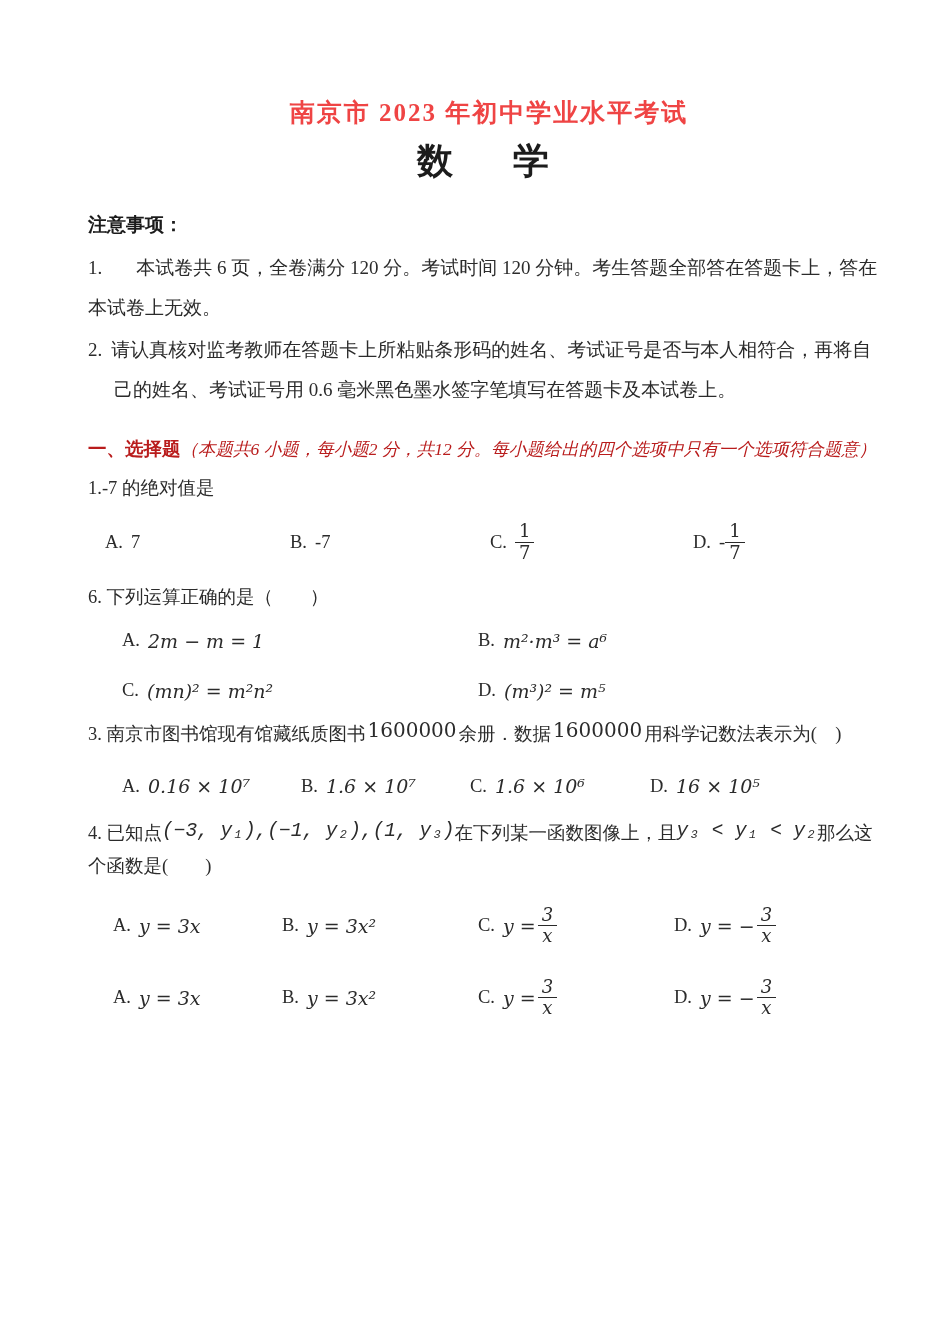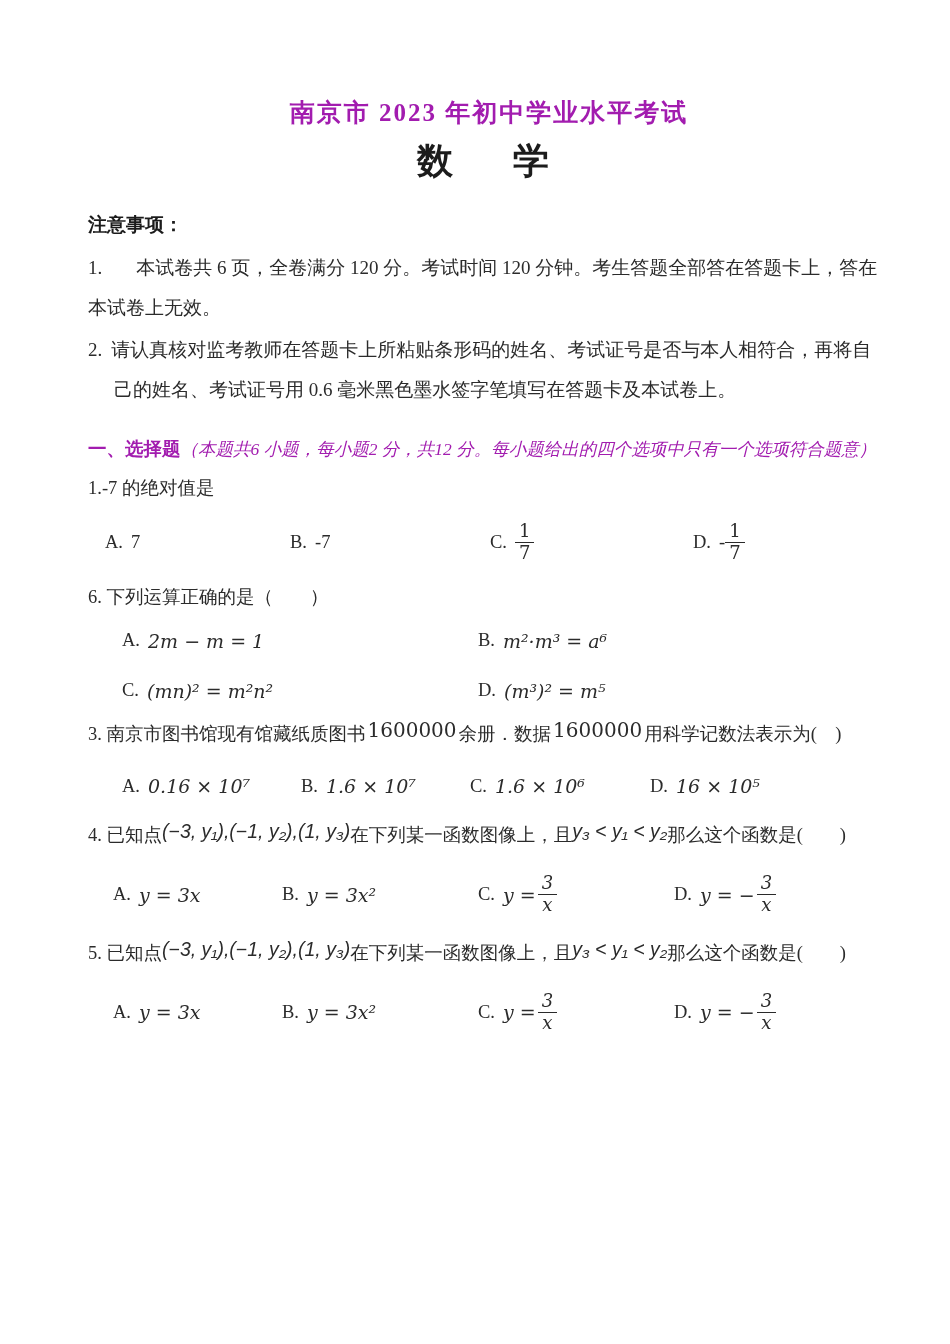--- a/index.html
+++ b/index.html
@@ -4,47 +4,47 @@
 <style>
   html,body { margin:0; padding:0; background:#ffffff; }
   .page {
     position:relative; width:950px; height:1344px; margin:0 auto;
     background:#ffffff; box-sizing:border-box;
     padding:96px 60px 0 88px;
     font-family:"Liberation Serif","DejaVu Serif",serif;
     color:#2b2b2b; overflow:hidden;
   }
   .title {
-    text-align:center; font-size:25px; font-weight:bold; color:#a21caf;
+    text-align:center; font-size:25px; font-weight:bold; color:#ef4444;
     margin:0 0 8px 0; letter-spacing:2px;
   }
   .subject {
     text-align:center; font-size:36px; font-weight:bold; color:#1c1c1c;
     margin:0 0 26px 0; letter-spacing:12px;
   }
   .notices-heading { font-size:19px; font-weight:bold; color:#1b1b1b; margin:0 0 10px 0; }
   .notice { font-size:19px; line-height:40px; margin:0 0 2px 0; }
   .notice .nnum { margin-right:9px; }
   .notice.first .nnum { margin-right:34px; }
   .notice.hang { padding-left:26px; text-indent:-26px; }
-  .section-heading { margin:26px 0 4px 0; font-size:18.5px; color:#a21caf; }
+  .section-heading { margin:26px 0 4px 0; font-size:18.5px; color:#b91c1c; }
   .section-heading .sec-b { font-weight:bold; }
   .section-heading .sec-k { font-style:italic; font-size:17.5px; }
   .stem { font-size:18.5px; margin:12px 0 4px 0; line-height:1.7; }
   .optrow { display:grid; align-items:center; font-size:18.5px; }
   .q1row { grid-template-columns:185px 200px 203px 1fr; padding-left:17px; margin:10px 0 6px; min-height:56px; }
   .q2row { grid-template-columns:356px 1fr; padding-left:34px; row-gap:28px; margin:16px 0 14px; }
   .q3row { grid-template-columns:179px 169px 180px 1fr; padding-left:34px; margin:16px 0 12px; min-height:40px; }
   .q45row { grid-template-columns:169px 196px 196px 1fr; padding-left:25px; margin:14px 0 10px; min-height:58px; }
   .opt { display:flex; align-items:center; }
   .olabel { margin-right:8px; white-space:nowrap; }
   .oval { white-space:nowrap; }
   .math { font-family:"DejaVu Serif","DejaVu Sans",serif; font-style:italic; font-size:19px; }
   .eq {
-    font-family:Liberation Sans, sans-serif; font-style:italic; font-size:19.5px;
+    font-family:Liberation Mono, monospace; font-style:italic; font-size:19.5px;
     position:relative; top:-3px;
   }
   .eqnum {
     font-family:"DejaVu Serif","DejaVu Sans",serif; font-size:20px;
     position:relative; top:-3px; padding:0 2px;
   }
   .frac {
     display:inline-flex; flex-direction:column; align-items:center;
     line-height:1.05; vertical-align:middle; font-size:18px;
     font-family:"DejaVu Serif","DejaVu Sans",serif;
@@ -167,21 +167,20 @@
           <span class="mpre">y = −</span>
           <span class="frac mfrac">
             <span class="fnum">3</span>
             <span class="fden">x</span>
           </span>
         </span>
     </div>
   </div>
 
   <div>
-    <p class="stem"><span>5. 已知点</span><span class="eq">(−3, y₁),(−1, y₂),(1, y₃)</span><span>在下列某一函数图像上，且</span><span class="eq">y₃ &lt; y₁ &lt; y₂</span><span>那么这个函数是(　　)</span></p>
     <div class="optrow q45row">
       <span class="opt">
           <span class="olabel">A.</span>
           <span class="oval math">y = 3x</span>
         </span>
       <span class="opt">
           <span class="olabel">B.</span>
           <span class="oval math">y = 3x²</span>
         </span>
       <span class="opt">

